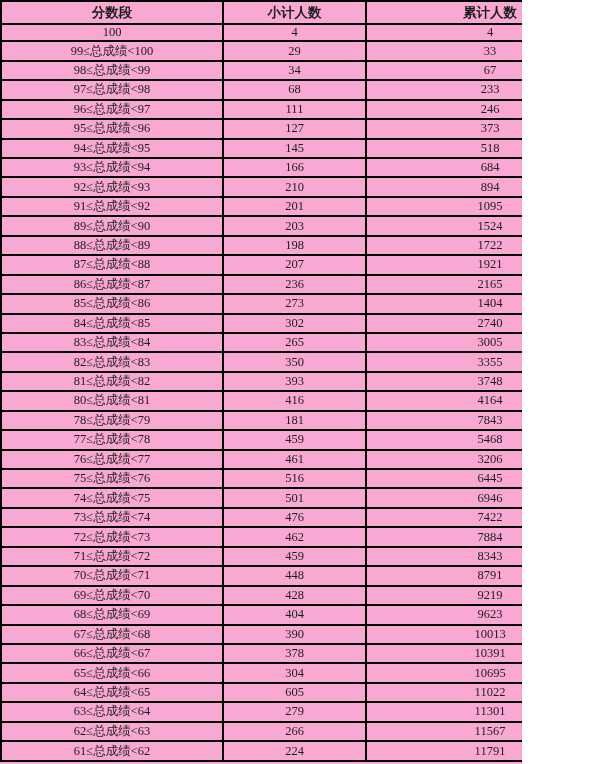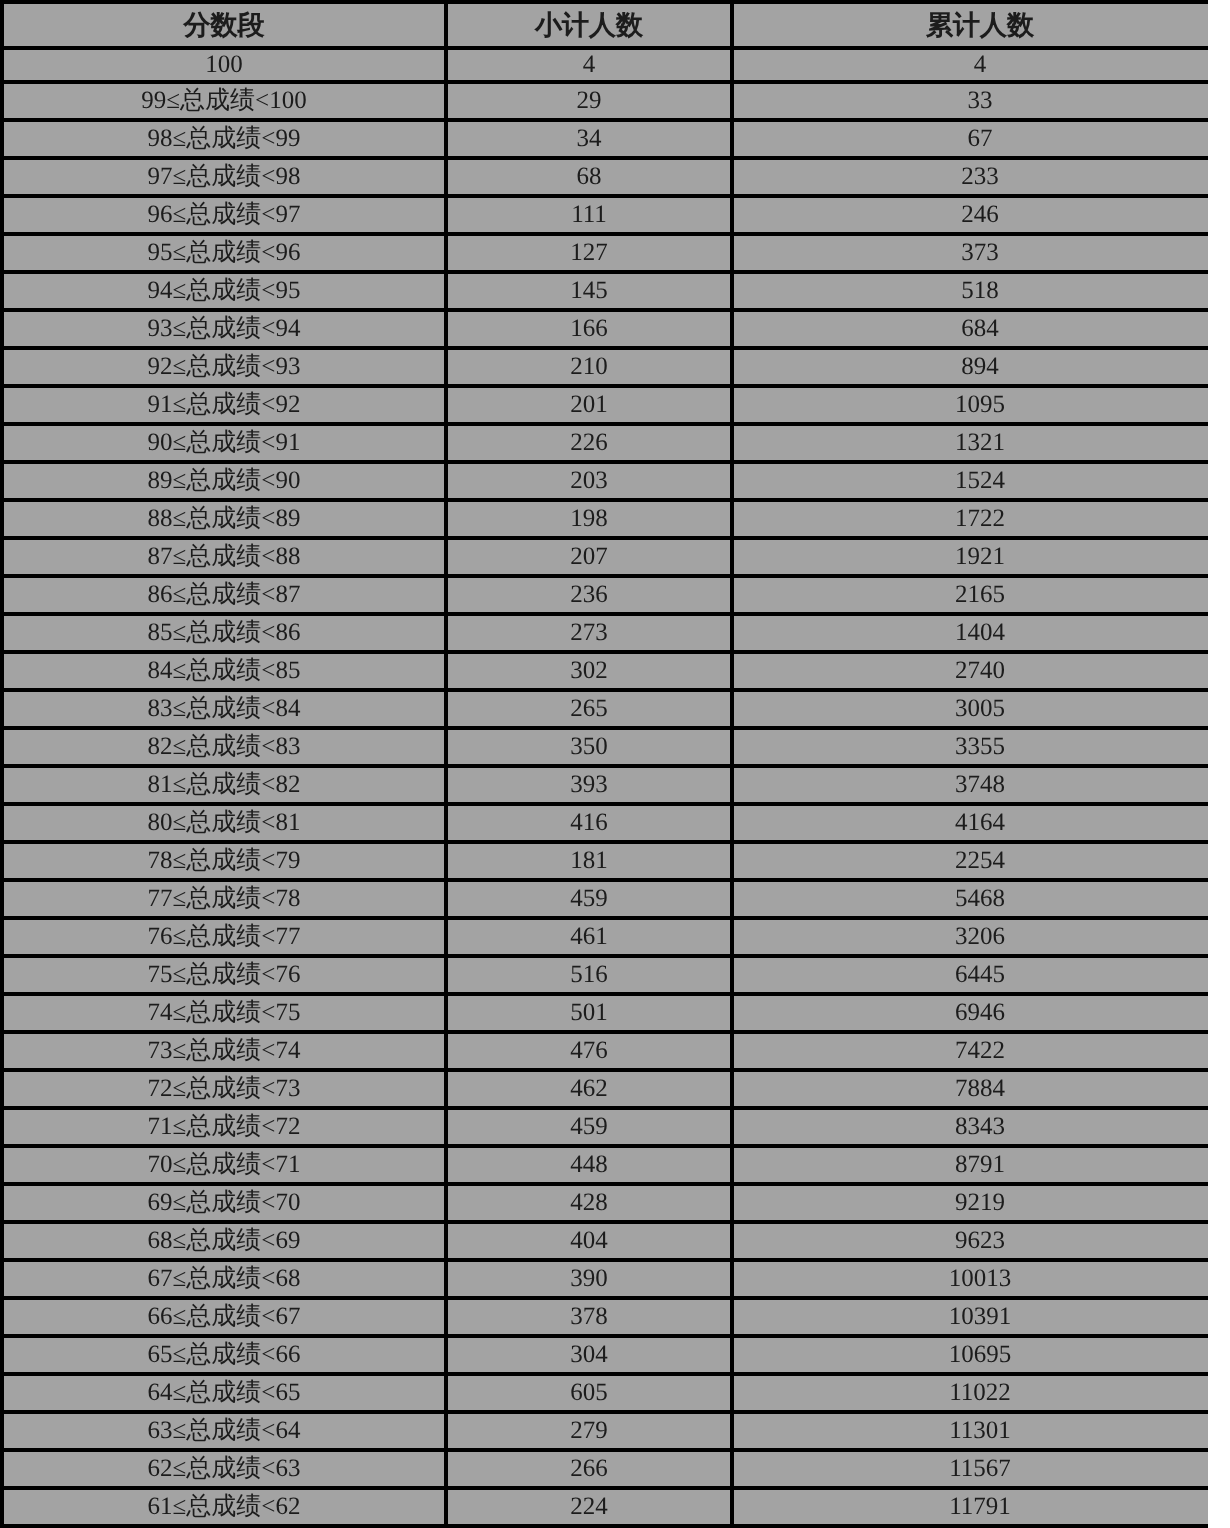--- a/index.html
+++ b/index.html
@@ -1,24 +1,24 @@
 <!DOCTYPE html>
 <html><head>
 <meta charset="utf-8">
 <style>
   html, body {
     margin: 0;
     padding: 0;
     background: #ffffff;
   }
   .page {
-    width: 604px;
+    width: 522px;
     height: 764px;
     overflow: hidden;
-    background: #a3a3a3;
+    background: #f9a8d4;
   }
   table.score-table {
     border-collapse: collapse;
     table-layout: fixed;
     width: 613px;
     height: 762px;
     margin: 0;
     font-family: "Liberation Serif", "DejaVu Serif", serif;
     color: #1c1c1c;
   }
@@ -103,25 +103,20 @@
           <td>92≤总成绩&lt;93</td>
           <td>210</td>
           <td>894</td>
         </tr>
         <tr>
           <td>91≤总成绩&lt;92</td>
           <td>201</td>
           <td>1095</td>
         </tr>
         <tr>
-          <td>90≤总成绩&lt;91</td>
-          <td>226</td>
-          <td>1321</td>
-        </tr>
-        <tr>
           <td>89≤总成绩&lt;90</td>
           <td>203</td>
           <td>1524</td>
         </tr>
         <tr>
           <td>88≤总成绩&lt;89</td>
           <td>198</td>
           <td>1722</td>
         </tr>
         <tr>
@@ -160,21 +155,21 @@
           <td>3748</td>
         </tr>
         <tr>
           <td>80≤总成绩&lt;81</td>
           <td>416</td>
           <td>4164</td>
         </tr>
         <tr>
           <td>78≤总成绩&lt;79</td>
           <td>181</td>
-          <td>2254</td>
+          <td>7843</td>
         </tr>
         <tr>
           <td>77≤总成绩&lt;78</td>
           <td>459</td>
           <td>5468</td>
         </tr>
         <tr>
           <td>76≤总成绩&lt;77</td>
           <td>461</td>
           <td>3206</td>

